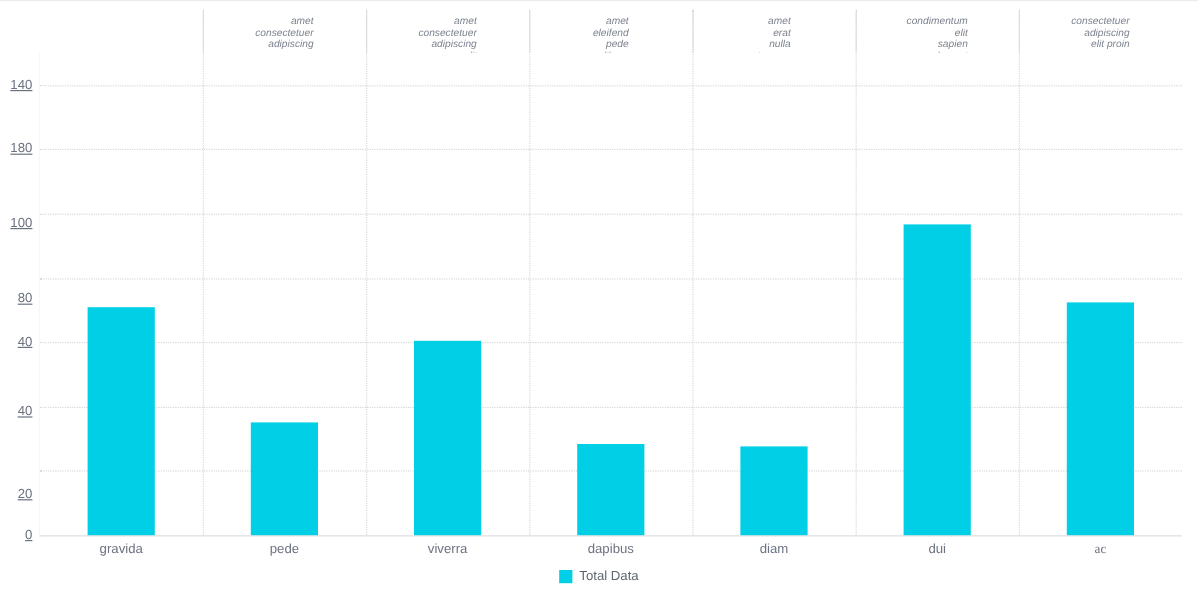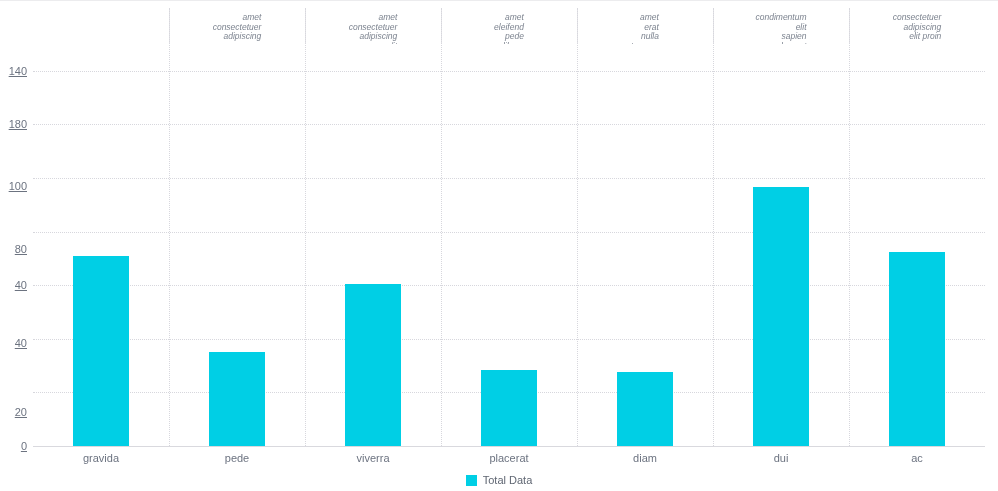--- a/index.html
+++ b/index.html
@@ -237,24 +237,24 @@
         <div class="bar" title="diam: 27.5" style="left: 584px; width: 56px; height: 73.7px; background: rgb(0, 207, 229);"></div>
         <div class="bar" title="dui: 96.5" style="left: 720px; width: 56px; height: 258.62px; background: rgb(0, 207, 229);"></div>
         <div class="bar" title="ac: 72.5" style="left: 856px; width: 56px; height: 194.3px; background: rgb(0, 207, 229);"></div>
       </div>
   </div>
 
   <div id="xticks">
       <div class="xtick" style="left: 101px;">gravida</div>
       <div class="xtick" style="left: 237px;">pede</div>
       <div class="xtick" style="left: 373px;">viverra</div>
-      <div class="xtick" style="left: 509px;">placerat</div>
+      <div class="xtick" style="left: 509px;">dapibus</div>
       <div class="xtick" style="left: 645px;">diam</div>
       <div class="xtick" style="left: 781px;">dui</div>
-      <div class="xtick" style="left: 917px;">ac</div>
+      <div class="xtick" style="left: 917px; font-family: Liberation Serif, serif;">ac</div>
     </div>
 
   <div class="legend">
     <span class="legend-swatch" style="background: rgb(0, 207, 229);"></span>
     <span class="legend-label">Total Data</span>
   </div>
 
 </div>
 
 </body></html>

